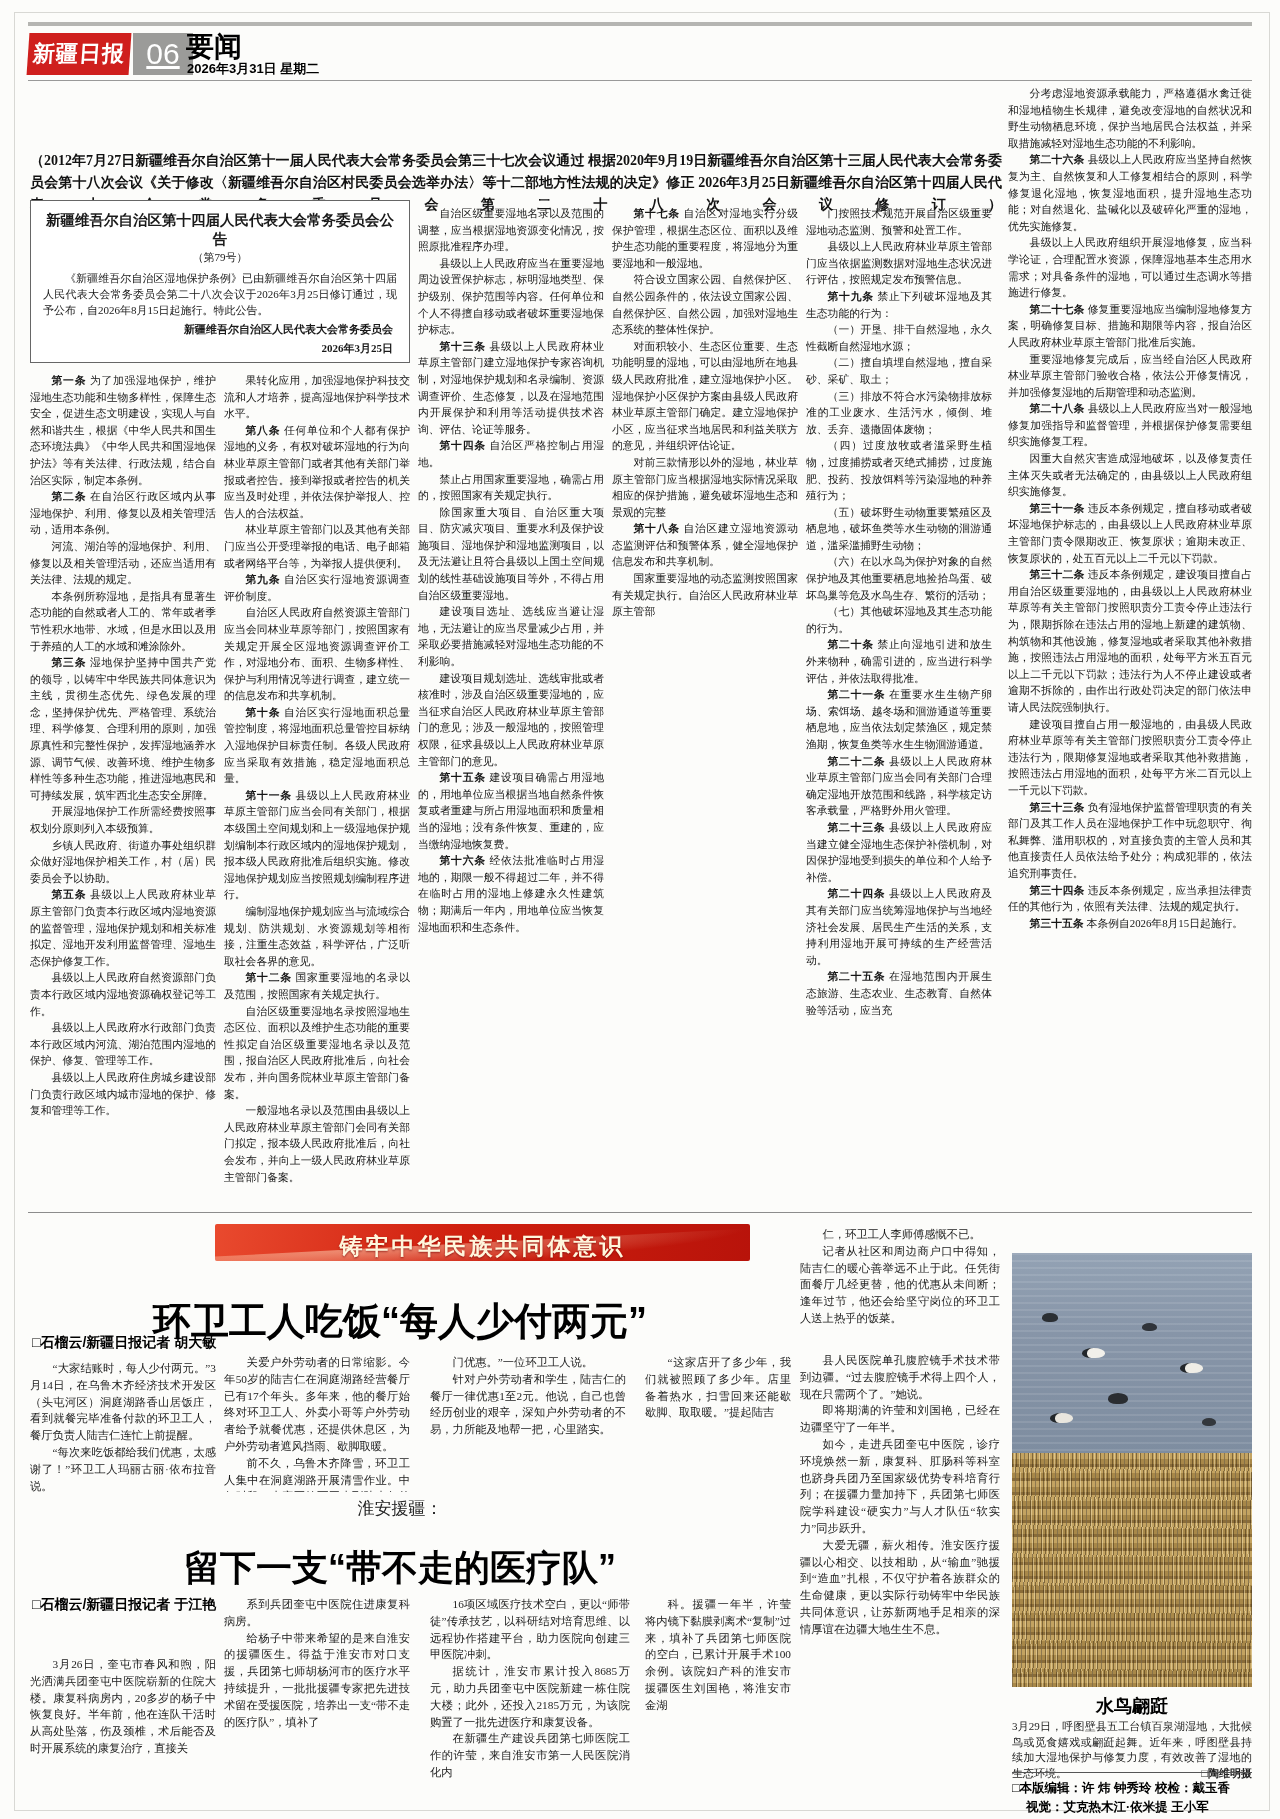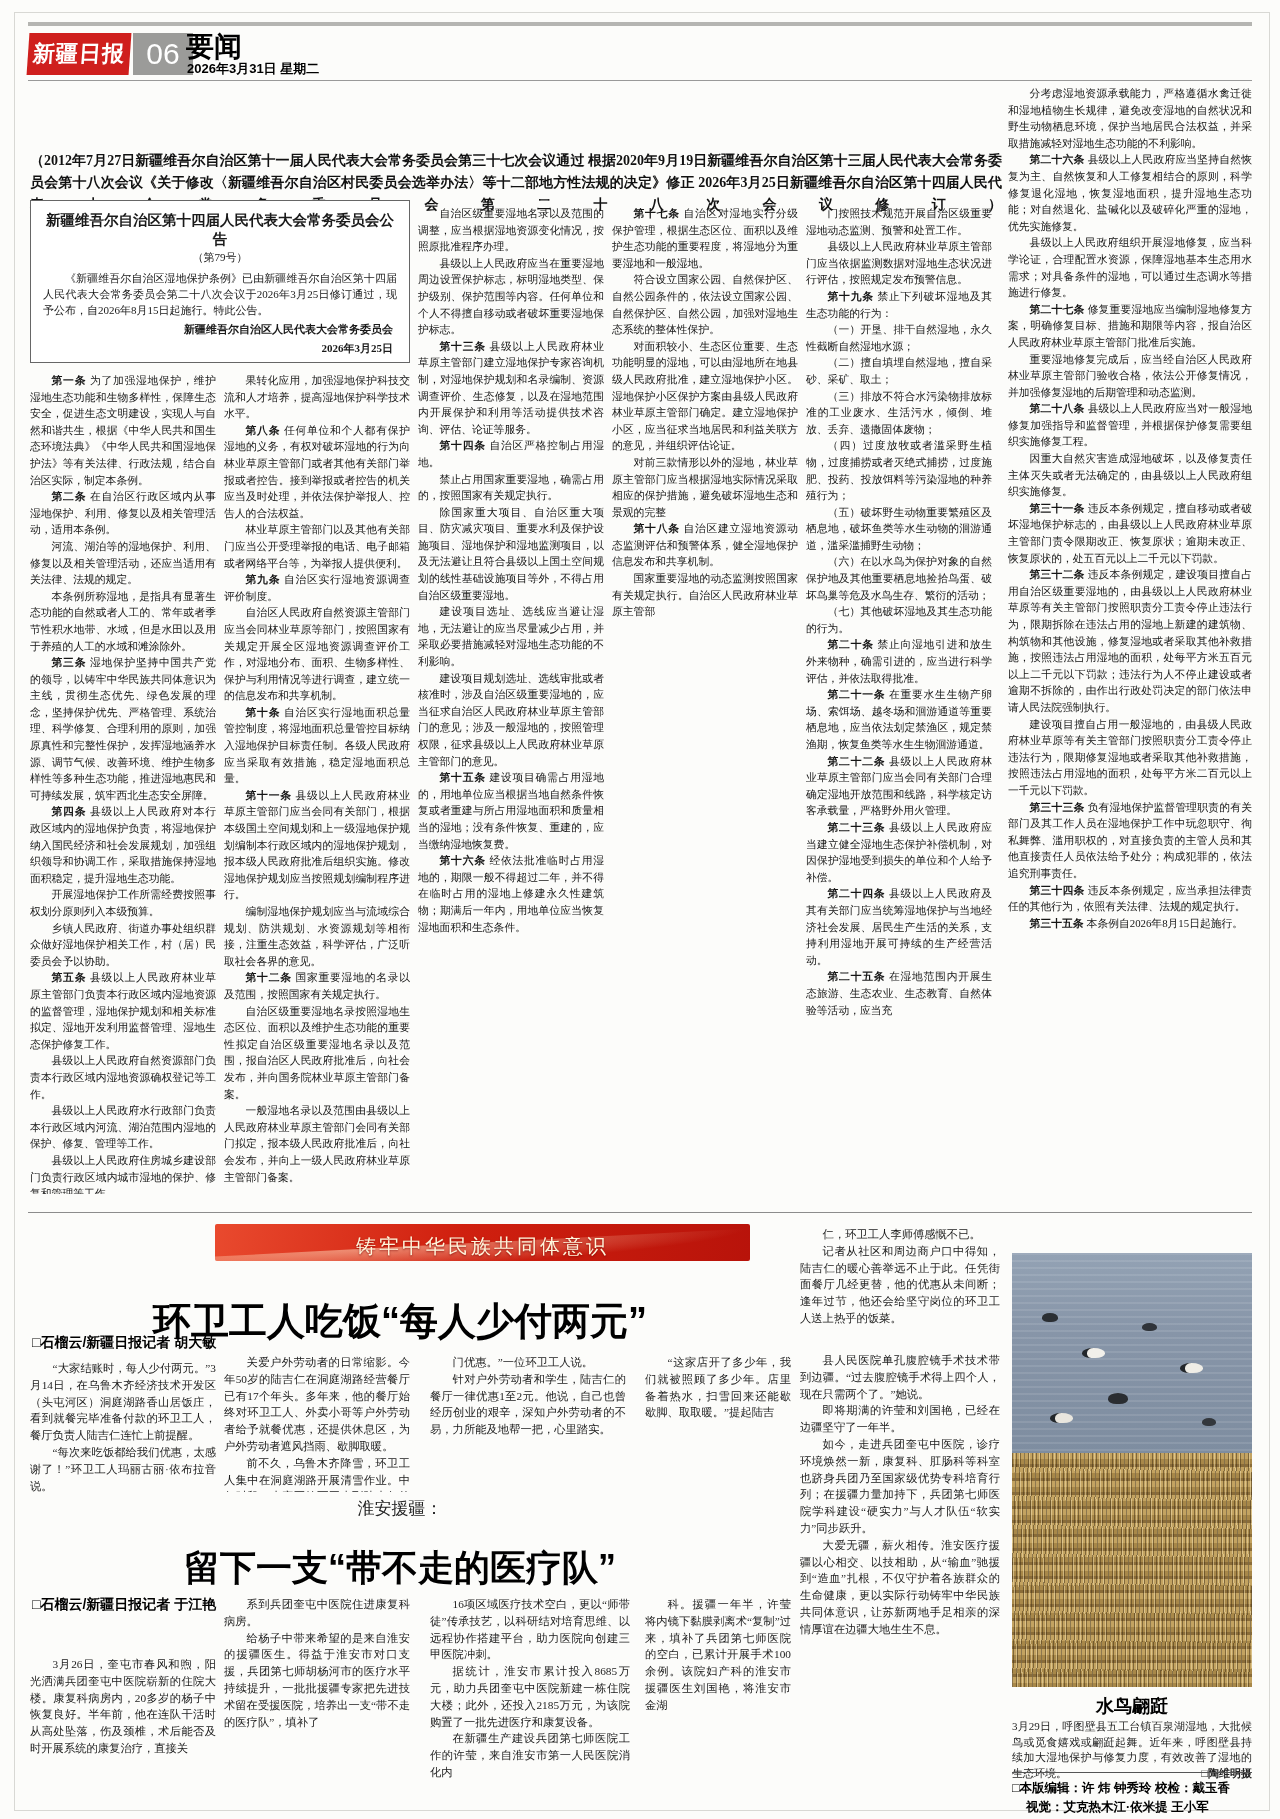--- a/index.html
+++ b/index.html
@@ -5,21 +5,21 @@
   html,body{margin:0;padding:0;background:#e8e8e4;}
   .page{position:relative;width:1280px;height:1819px;background:#fcfcfa;margin:0 auto;
         font-family:"Liberation Serif",serif;color:#1a1a1a;overflow:hidden;}
   .frame{position:absolute;left:14px;top:12px;right:10px;bottom:8px;border:1px solid #d8d8d4;pointer-events:none;}
   
   .topbar{position:absolute;left:28px;top:22px;width:1224px;height:4px;background:#b5b5b2;}
   .brand{position:absolute;left:28px;top:33px;width:102px;height:42px;background:#cf1f1d;color:#fff;
          display:flex;align-items:center;justify-content:center;font-weight:bold;font-size:22px;
          font-family:"Liberation Serif",serif;transform:skewX(-4deg);letter-spacing:1px;}
   .pageno{position:absolute;left:133px;top:33px;width:60px;height:42px;background:#9b9b99;color:#fff;
-          display:flex;align-items:center;justify-content:center;font-size:30px;font-family:"Liberation Sans",sans-serif;}
+          display:flex;align-items:center;justify-content:center;font-size:30px;font-family:"Liberation Sans",sans-serif;text-decoration:underline;}
   .section{position:absolute;left:186px;top:28px;font-family:"Liberation Sans",sans-serif;
            font-weight:900;font-size:28px;color:#000;}
   .mdate{position:absolute;left:187px;top:60px;font-family:"Liberation Sans",sans-serif;font-weight:bold;font-size:13px;color:#000;}
   .rule2{position:absolute;left:28px;top:80px;width:1224px;height:1px;background:#999;}
   
   .law-title{position:absolute;left:30px;top:92px;width:970px;text-align:center;
              font-family:"Liberation Sans",sans-serif;font-weight:900;font-size:45px;color:#000;letter-spacing:1px;}
   .law-intro{position:absolute;left:30px;top:150px;width:972px;font-size:14px;line-height:22px;
              text-align:justify;text-align-last:justify;color:#111;font-weight:bold;}
   .law-intro:after{content:"";display:inline-block;width:100%;}
@@ -32,22 +32,22 @@
   .lcol{position:absolute;font-size:10.8px;line-height:16.6px;text-align:justify;overflow:hidden;color:#151515;}
   .lcol p{margin:0;text-indent:2em;}
   .lcol b{font-family:"Liberation Sans",sans-serif;}
   .divider{position:absolute;left:28px;top:1212px;width:1224px;height:1px;background:#8c8c8c;}
   
   .banner{position:absolute;left:215px;top:1224px;width:535px;height:37px;border-radius:2px;
           background:linear-gradient(100deg,#e94a2e 0%,#d0200f 45%,#b8130a 100%);
           display:flex;align-items:center;justify-content:center;overflow:hidden;}
   .banner:before{content:"";position:absolute;left:-8%;top:48%;width:120%;height:70%;
           background:radial-gradient(ellipse at 30% 0%,rgba(255,220,190,.55),rgba(255,120,80,0) 60%);transform:rotate(-3deg);}
-  .banner span{position:relative;color:#fff6dc;font-family:"Liberation Sans",sans-serif;font-weight:400;
-          font-size:20px;letter-spacing:3px;text-shadow:0 1px 2px rgba(120,0,0,.7);margin-top:8px;}
+  .banner span{position:relative;color:#fff6dc;font-family:"Liberation Sans",sans-serif;font-weight:700;
+          font-size:23px;letter-spacing:3px;text-shadow:0 1px 2px rgba(120,0,0,.7);margin-top:8px;}
   .h-a1{position:absolute;left:30px;top:1264px;width:740px;text-align:center;
         font-family:"Liberation Sans",sans-serif;font-weight:900;font-size:38px;color:#000;}
   .byline{position:absolute;font-family:"Liberation Sans",sans-serif;font-weight:bold;font-size:14px;color:#000;}
   .bcol{position:absolute;font-size:11.3px;line-height:16.8px;text-align:justify;overflow:hidden;color:#1b1b1b;}
   .bcol p{margin:0;text-indent:2em;}
   .kicker{position:absolute;left:30px;top:1497px;width:740px;text-align:center;
           font-family:"Liberation Sans",sans-serif;font-size:17px;color:#222;}
   .h-a2{position:absolute;left:30px;top:1514px;width:740px;text-align:center;
         font-family:"Liberation Sans",sans-serif;font-weight:900;font-size:36px;color:#000;}
   
@@ -94,21 +94,20 @@
     <div class="sg">新疆维吾尔自治区人民代表大会常务委员会</div>
     <div class="sg">2026年3月25日</div>
   </div>
 
   <div class="lcol" style="left:30px;top:372px;width:186px;height:822px;">
       <p><b>第一条 </b>为了加强湿地保护，维护湿地生态功能和生物多样性，保障生态安全，促进生态文明建设，实现人与自然和谐共生，根据《中华人民共和国生态环境法典》《中华人民共和国湿地保护法》等有关法律、行政法规，结合自治区实际，制定本条例。</p>
       <p><b>第二条 </b>在自治区行政区域内从事湿地保护、利用、修复以及相关管理活动，适用本条例。</p>
       <p>河流、湖泊等的湿地保护、利用、修复以及相关管理活动，还应当适用有关法律、法规的规定。</p>
       <p>本条例所称湿地，是指具有显著生态功能的自然或者人工的、常年或者季节性积水地带、水域，但是水田以及用于养殖的人工的水域和滩涂除外。</p>
       <p><b>第三条 </b>湿地保护坚持中国共产党的领导，以铸牢中华民族共同体意识为主线，贯彻生态优先、绿色发展的理念，坚持保护优先、严格管理、系统治理、科学修复、合理利用的原则，加强原真性和完整性保护，发挥湿地涵养水源、调节气候、改善环境、维护生物多样性等多种生态功能，推进湿地惠民和可持续发展，筑牢西北生态安全屏障。</p>
-      <p><b>第四条 </b>县级以上人民政府对本行政区域内的湿地保护负责，将湿地保护纳入国民经济和社会发展规划，加强组织领导和协调工作，采取措施保持湿地面积稳定，提升湿地生态功能。</p>
       <p>开展湿地保护工作所需经费按照事权划分原则列入本级预算。</p>
       <p>乡镇人民政府、街道办事处组织群众做好湿地保护相关工作，村（居）民委员会予以协助。</p>
       <p><b>第五条 </b>县级以上人民政府林业草原主管部门负责本行政区域内湿地资源的监督管理，湿地保护规划和相关标准拟定、湿地开发利用监督管理、湿地生态保护修复工作。</p>
       <p>县级以上人民政府自然资源部门负责本行政区域内湿地资源确权登记等工作。</p>
       <p>县级以上人民政府水行政部门负责本行政区域内河流、湖泊范围内湿地的保护、修复、管理等工作。</p>
       <p>县级以上人民政府住房城乡建设部门负责行政区域内城市湿地的保护、修复和管理等工作。</p>
     </div>
   <div class="lcol" style="left:224px;top:372px;width:186px;height:822px;">
       <p>果转化应用，加强湿地保护科技交流和人才培养，提高湿地保护科学技术水平。</p>
       <p><b>第八条 </b>任何单位和个人都有保护湿地的义务，有权对破坏湿地的行为向林业草原主管部门或者其他有关部门举报或者控告。接到举报或者控告的机关应当及时处理，并依法保护举报人、控告人的合法权益。</p>

